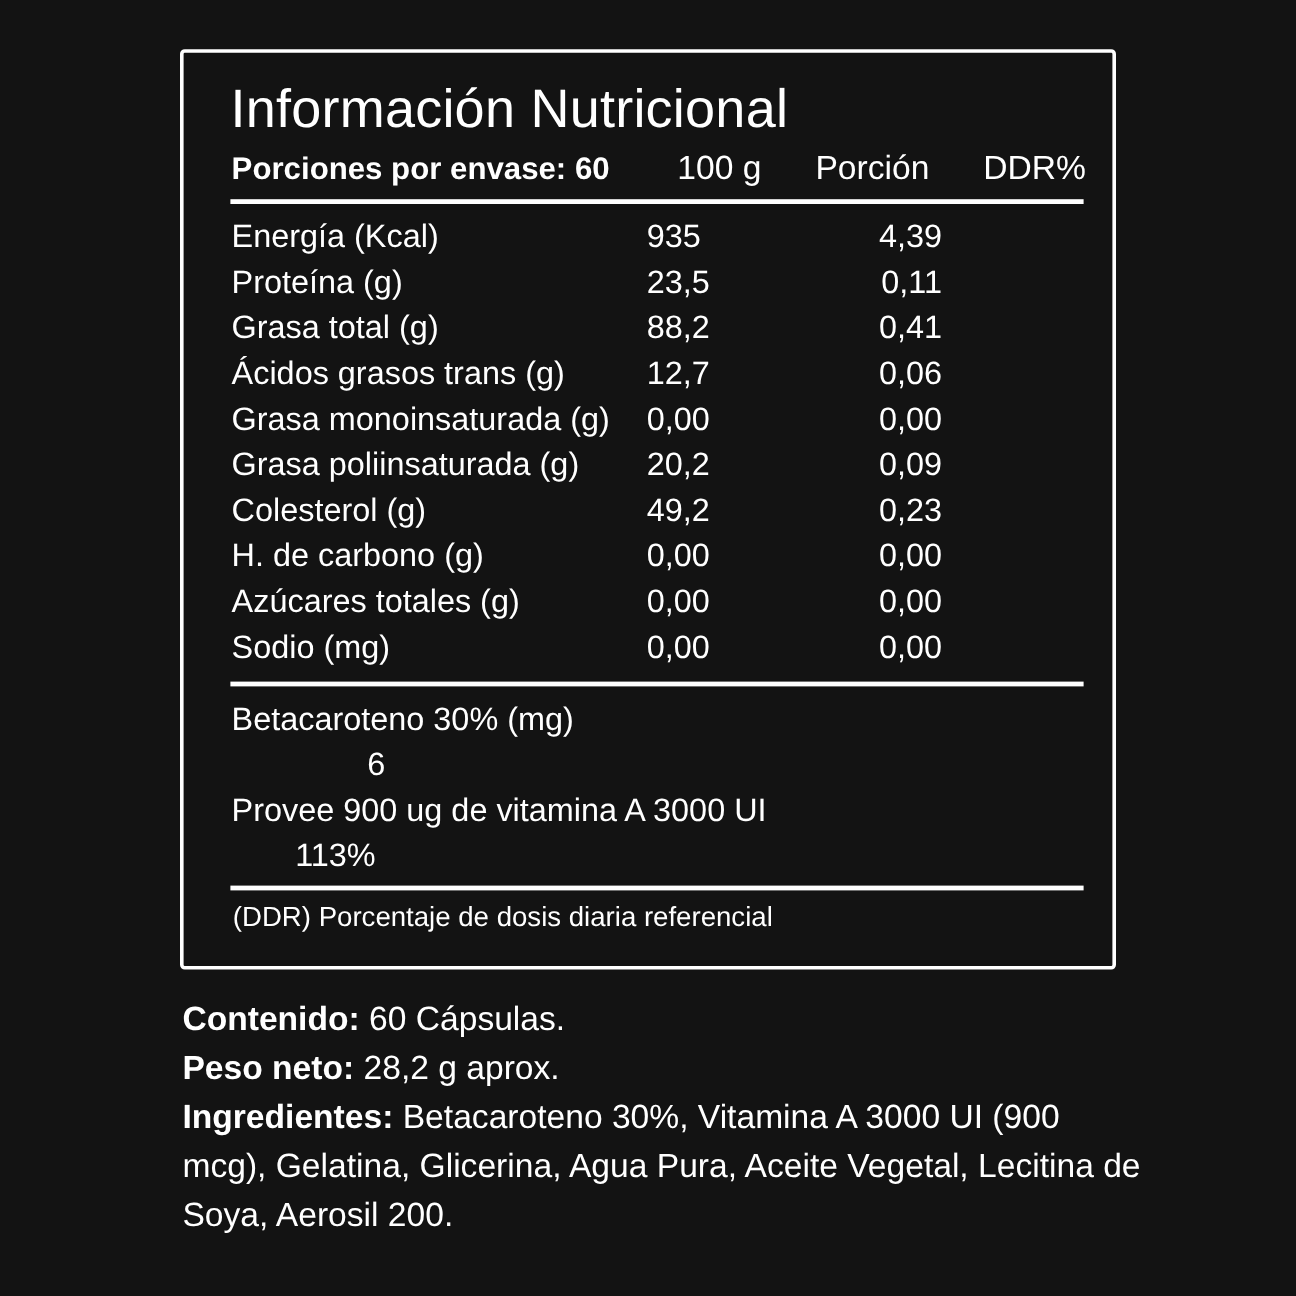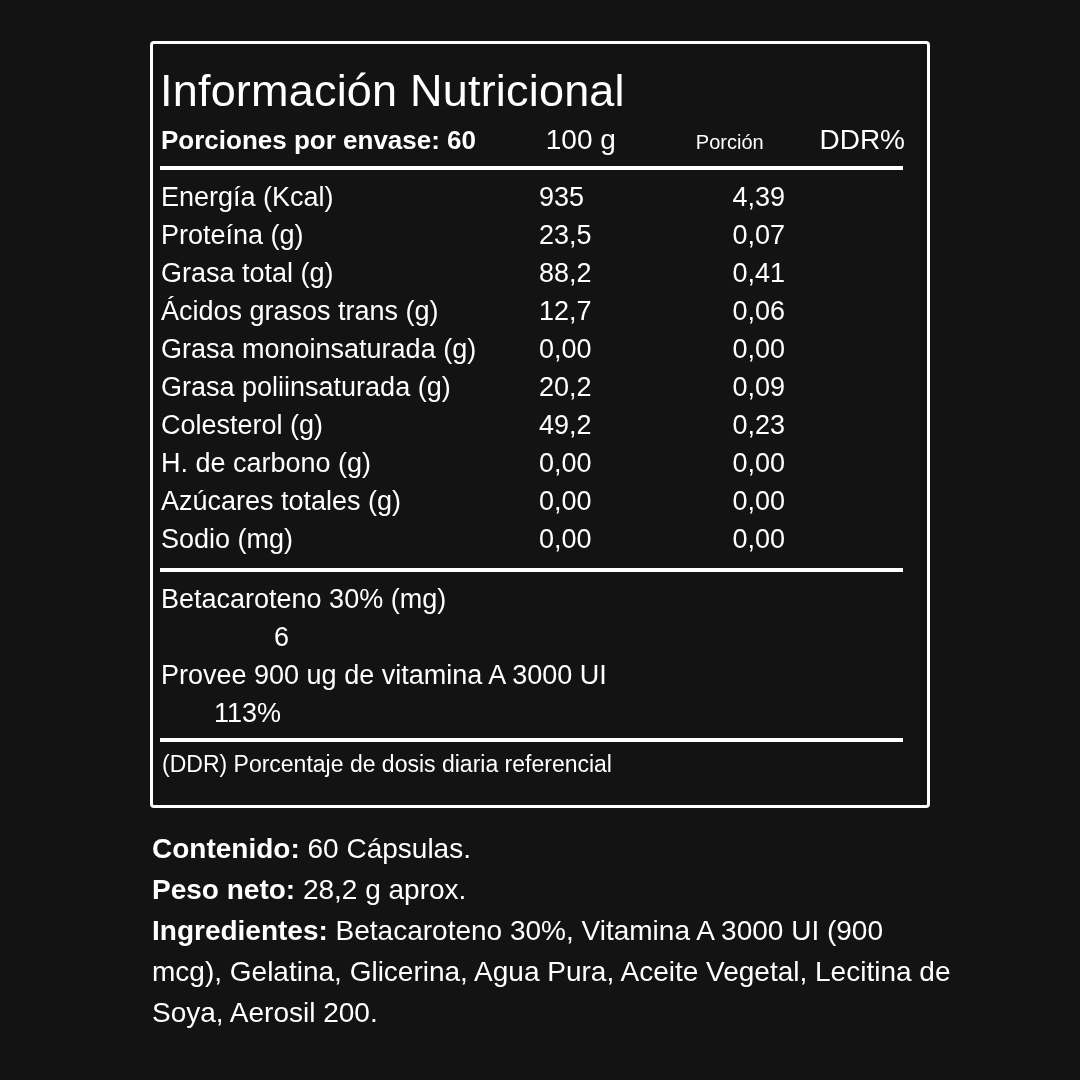--- a/index.html
+++ b/index.html
@@ -22,21 +22,21 @@
   }
   .panel {
     position: absolute;
     left: 150px;
     top: 41px;
     width: 780px;
     height: 767px;
     border: 3px solid #ffffff;
     border-radius: 4px;
     box-sizing: border-box;
-    padding: 18px 22px 0 5px;
+    padding: 18px 22px 0 37px;
   }
   .title {
     font-size: 45px;
     line-height: 58px;
     font-weight: 400;
     letter-spacing: 0.2px;
     margin: 0 0 4px 0;
     padding-left: 2px;
   }
   .serving {
@@ -58,21 +58,21 @@
     white-space: nowrap;
   }
   .col-100 {
     width: 118px;
     text-align: right;
     font-size: 28px;
   }
   .col-portion {
     width: 128px;
     text-align: right;
-    font-size: 20px;
+    font-size: 28px;
   }
   .col-ddr {
     width: 120px;
     text-align: right;
     font-size: 28px;
   }
   .rule-thick {
     border-top: 4px solid #ffffff;
     margin: 10px 2px 8px 2px;
   }
@@ -166,21 +166,21 @@
     <div>
       <div class="nutrient-row">
         <div class="name">Energía (Kcal)</div>
         <div class="v100">935</div>
         <div class="vport">4,39</div>
         <div class="vddr"></div>
       </div>
       <div class="nutrient-row">
         <div class="name">Proteína (g)</div>
         <div class="v100">23,5</div>
-        <div class="vport">0,07</div>
+        <div class="vport">0,11</div>
         <div class="vddr"></div>
       </div>
       <div class="nutrient-row">
         <div class="name">Grasa total (g)</div>
         <div class="v100">88,2</div>
         <div class="vport">0,41</div>
         <div class="vddr"></div>
       </div>
       <div class="nutrient-row">
         <div class="name">Ácidos grasos trans (g)</div>

